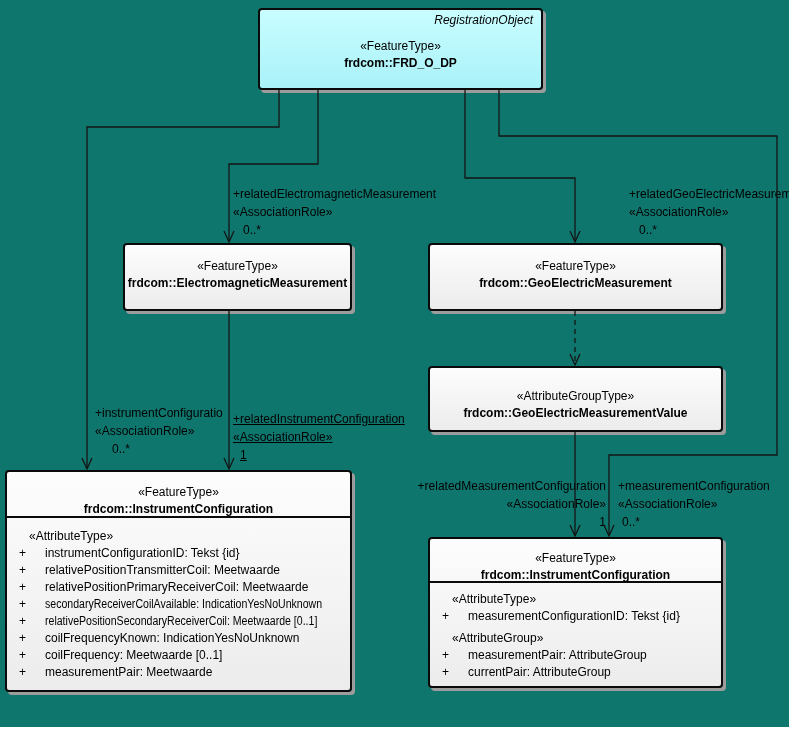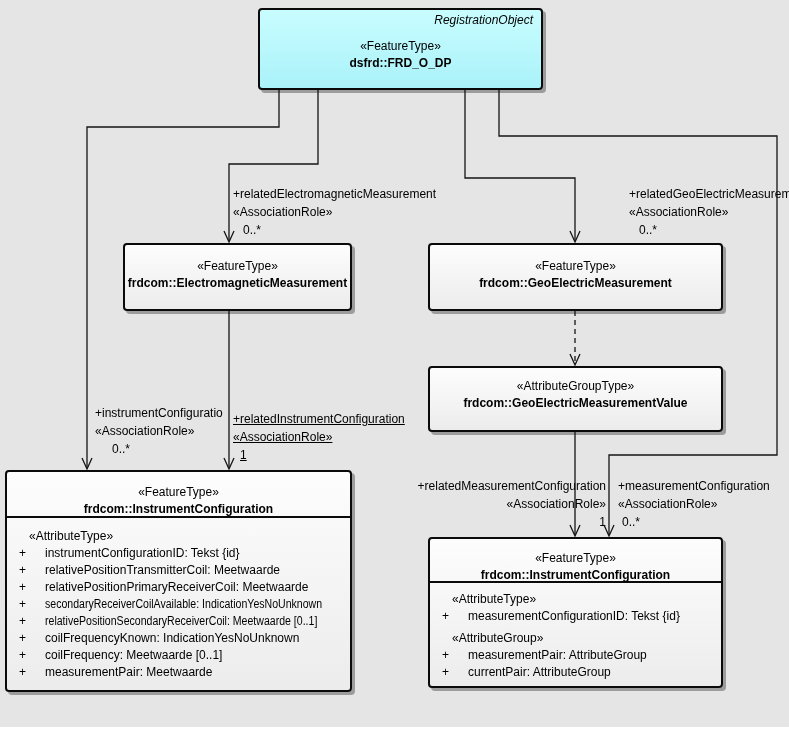--- a/index.html
+++ b/index.html
@@ -1,17 +1,17 @@
 <!DOCTYPE html>
 <html><head>
 <meta charset="utf-8">
 <style>
   html,body{margin:0;padding:0;background:#ffffff;}
   #canvas{
-    position:relative;width:789px;height:727px;background:#e5e5e5;
+    position:relative;width:789px;height:727px;background:#0f766e;
     font-family:"Liberation Sans",sans-serif;color:#000;overflow:hidden;
   }
   
   .uml-box{
     position:absolute;box-sizing:border-box;
     border:2px solid #0a0a0a;border-radius:4px;
     box-shadow:3px 3px 0 #9c9c9c;
     background:linear-gradient(to bottom,#fdfdfd 0%,#ececec 100%);
     z-index:2;
   }
@@ -47,40 +47,40 @@
 </style>
 </head>
 <body>
 
 <div id="canvas">
 
   <div class="uml-box cyan" style="left:258px;top:8px;width:285px;height:82px;">
     <div class="tagline">RegistrationObject</div>
     <div class="box-hdr" style="padding-top:28px;">
       <div class="stereo">«FeatureType»</div>
-      <div class="cls-name">dsfrd::FRD_O_DP</div>
+      <div class="cls-name">frdcom::FRD_O_DP</div>
     </div>
   </div>
 
   <div class="uml-box" style="left:123px;top:243px;width:229px;height:68px;">
     <div class="box-hdr" style="padding-top:13px;">
       <div class="stereo">«FeatureType»</div>
       <div class="cls-name">frdcom::ElectromagneticMeasurement</div>
     </div>
   </div>
 
   <div class="uml-box" style="left:428px;top:243px;width:295px;height:68px;">
     <div class="box-hdr" style="padding-top:13px;">
       <div class="stereo">«FeatureType»</div>
       <div class="cls-name">frdcom::GeoElectricMeasurement</div>
     </div>
   </div>
 
   <div class="uml-box" style="left:428px;top:366px;width:295px;height:66px;">
-    <div class="box-hdr" style="padding-top:10px;">
+    <div class="box-hdr" style="padding-top:20px;">
       <div class="stereo">«AttributeGroupType»</div>
       <div class="cls-name">frdcom::GeoElectricMeasurementValue</div>
     </div>
   </div>
 
   <div class="uml-box" style="left:5px;top:470px;width:347px;height:222px;">
     <div class="box-hdr hdr-sect" style="height:46px;padding-top:12px;">
       <div class="stereo">«FeatureType»</div>
       <div class="cls-name">frdcom::InstrumentConfiguration</div>
     </div>

